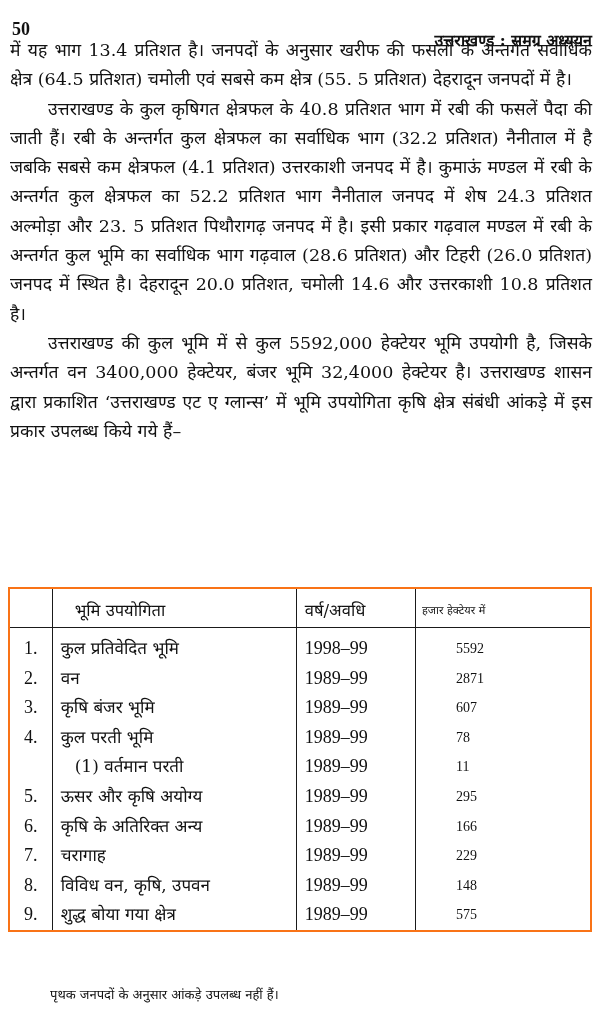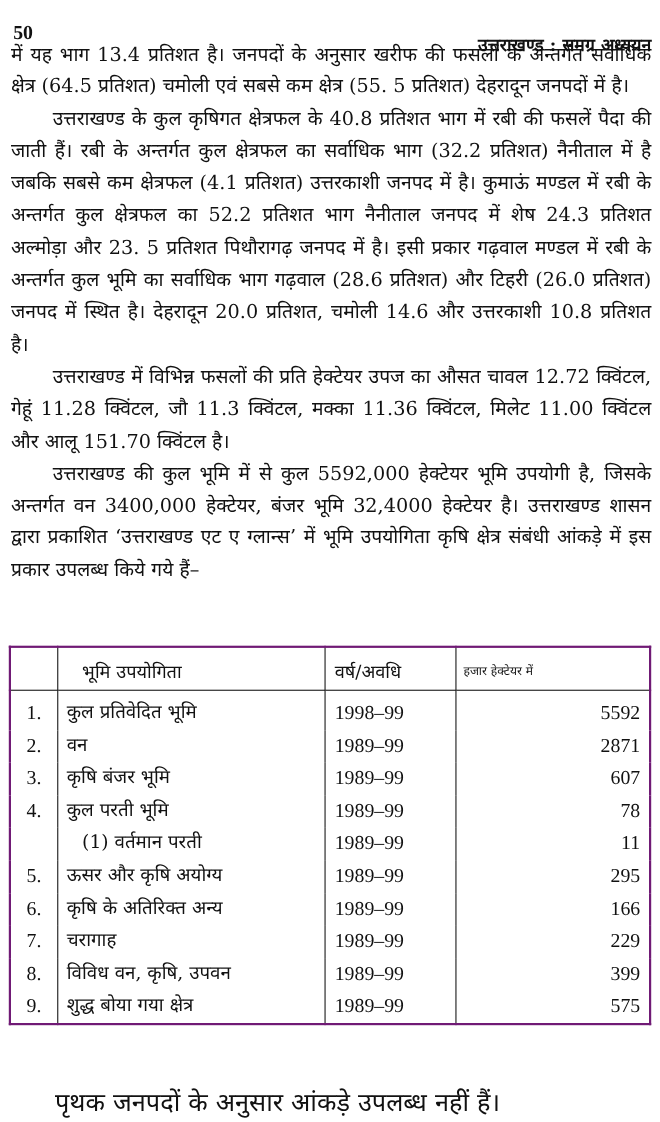--- a/index.html
+++ b/index.html
@@ -55,21 +55,21 @@
       text-align: justify;
     }
     .indent { text-indent: 38px; }
 
     .land-table {
       position: absolute;
       left: 8px;
       top: 587px;
       width: 584px;
       border-collapse: collapse;
-      border: 2px solid #701a75;
+      border: 2px solid #f97316;
       font-size: 17px;
     }
     .land-table th, .land-table td {
       border-left: 1.5px solid #1a1a1a;
       border-right: 1.5px solid #1a1a1a;
       padding: 0 8px;
       vertical-align: top;
       font-weight: normal;
     }
     .land-table thead th {
@@ -82,46 +82,45 @@
     .land-table tbody tr td {
       height: 29.6px;
       line-height: 29.6px;
     }
     .land-table tbody tr:first-child td {
       padding-top: 6px;
     }
     .col-no { width: 28px; text-align: center; font-family: "Liberation Serif", serif; font-size: 18px; }
     .col-use { width: 236px; text-align: left; }
     .col-year { width: 110px; text-align: left; font-family: "Liberation Serif", serif; font-size: 18px; }
-    .col-area { width: 144px; text-align: right; padding-left: 40px !important; font-family: "Liberation Serif", serif; font-size: 18px; }
+    .col-area { width: 144px; text-align: left; padding-left: 40px !important; font-family: "Liberation Serif", serif; font-size: 14px; }
     .land-table thead .col-year { text-align: left; font-family: "DejaVu Serif", serif; font-size: 16.5px; }
     .land-table thead .col-area { text-align: left; padding-left: 6px !important; font-family: "DejaVu Serif", serif; font-size: 11px; }
     .land-table thead .col-use { padding-left: 22px; font-size: 16.5px; }
     .sub-item { padding-left: 22px !important; }
     .footnote {
       position: absolute;
       left: 50px;
       top: 985px;
-      font-size: 23px;
+      font-size: 13px;
     }
   </style>
 </head>
 <body>
 
 <div class="page">
 
   <div class="header">
     <span class="page-number">50</span>
     <span class="running-title">उत्तराखण्ड : समग्र अध्ययन</span>
   </div>
 
   <div class="body-text">
     <p class="para">में यह भाग 13.4 प्रतिशत है। जनपदों के अनुसार खरीफ की फसलों के अन्तर्गत सर्वाधिक क्षेत्र (64.5 प्रतिशत) चमोली एवं सबसे कम क्षेत्र (55. 5 प्रतिशत) देहरादून जनपदों में है।</p>
     <p class="para indent">उत्तराखण्ड के कुल कृषिगत क्षेत्रफल के 40.8 प्रतिशत भाग में रबी की फसलें पैदा की जाती हैं। रबी के अन्तर्गत कुल क्षेत्रफल का सर्वाधिक भाग (32.2 प्रतिशत) नैनीताल में है जबकि सबसे कम क्षेत्रफल (4.1 प्रतिशत) उत्तरकाशी जनपद में है। कुमाऊं मण्डल में रबी के अन्तर्गत कुल क्षेत्रफल का 52.2 प्रतिशत भाग नैनीताल जनपद में शेष 24.3 प्रतिशत अल्मोड़ा और 23. 5 प्रतिशत पिथौरागढ़ जनपद में है। इसी प्रकार गढ़वाल मण्डल में रबी के अन्तर्गत कुल भूमि का सर्वाधिक भाग गढ़वाल (28.6 प्रतिशत) और टिहरी (26.0 प्रतिशत) जनपद में स्थित है। देहरादून 20.0 प्रतिशत, चमोली 14.6 और उत्तरकाशी 10.8 प्रतिशत है।</p>
-    <p class="para indent">उत्तराखण्ड में विभिन्न फसलों की प्रति हेक्टेयर उपज का औसत चावल 12.72 क्विंटल, गेहूं 11.28 क्विंटल, जौ 11.3 क्विंटल, मक्का 11.36 क्विंटल, मिलेट 11.00 क्विंटल और आलू 151.70 क्विंटल है।</p>
     <p class="para indent">उत्तराखण्ड की कुल भूमि में से कुल 5592,000 हेक्टेयर भूमि उपयोगी है, जिसके अन्तर्गत वन 3400,000 हेक्टेयर, बंजर भूमि 32,4000 हेक्टेयर है। उत्तराखण्ड शासन द्वारा प्रकाशित ‘उत्तराखण्ड एट ए ग्लान्स’ में भूमि उपयोगिता कृषि क्षेत्र संबंधी आंकड़े में इस प्रकार उपलब्ध किये गये हैं–</p>
   </div>
 
   <table class="land-table">
     <thead>
       <tr>
         <th class="col-no"></th>
         <th class="col-use">भूमि उपयोगिता</th>
         <th class="col-year">वर्ष/अवधि</th>
         <th class="col-area">हजार हेक्टेयर में</th>
@@ -173,21 +172,21 @@
       <tr>
         <td class="col-no">7.</td>
         <td class="col-use">चरागाह</td>
         <td class="col-year">1989–99</td>
         <td class="col-area">229</td>
       </tr>
       <tr>
         <td class="col-no">8.</td>
         <td class="col-use">विविध वन, कृषि, उपवन</td>
         <td class="col-year">1989–99</td>
-        <td class="col-area">399</td>
+        <td class="col-area">148</td>
       </tr>
       <tr>
         <td class="col-no">9.</td>
         <td class="col-use">शुद्ध बोया गया क्षेत्र</td>
         <td class="col-year">1989–99</td>
         <td class="col-area">575</td>
       </tr>
     </tbody>
   </table>
 

